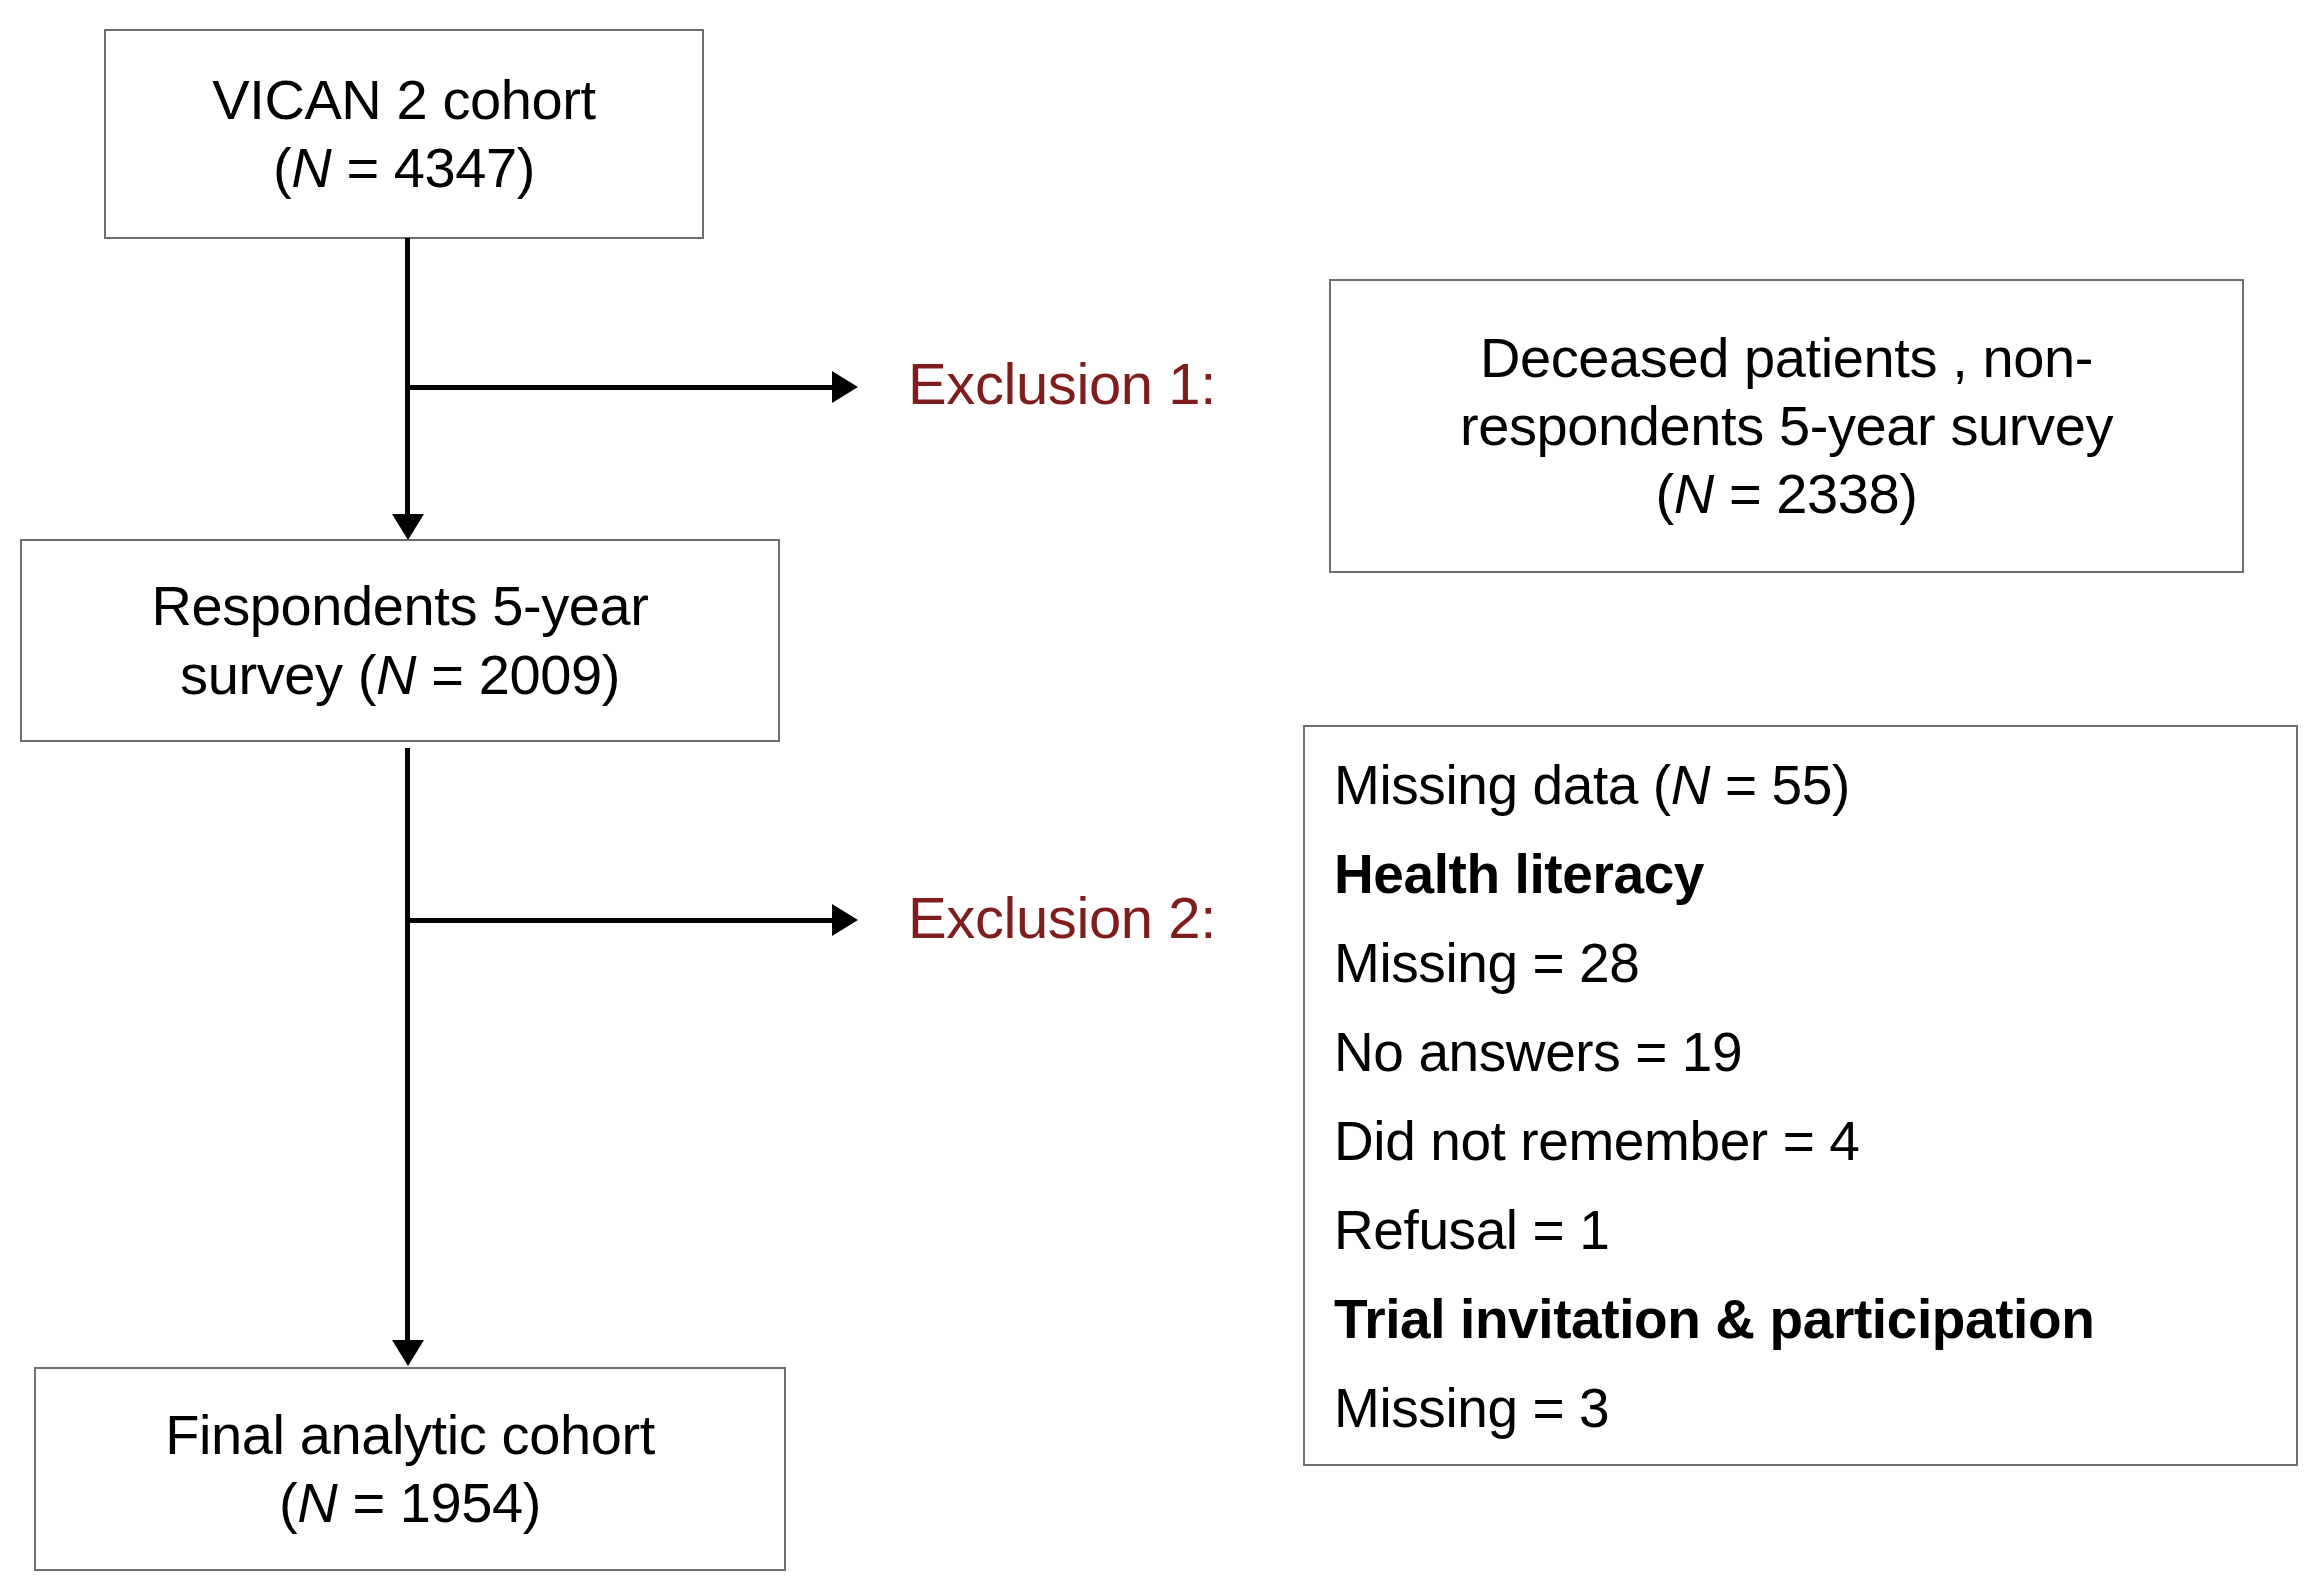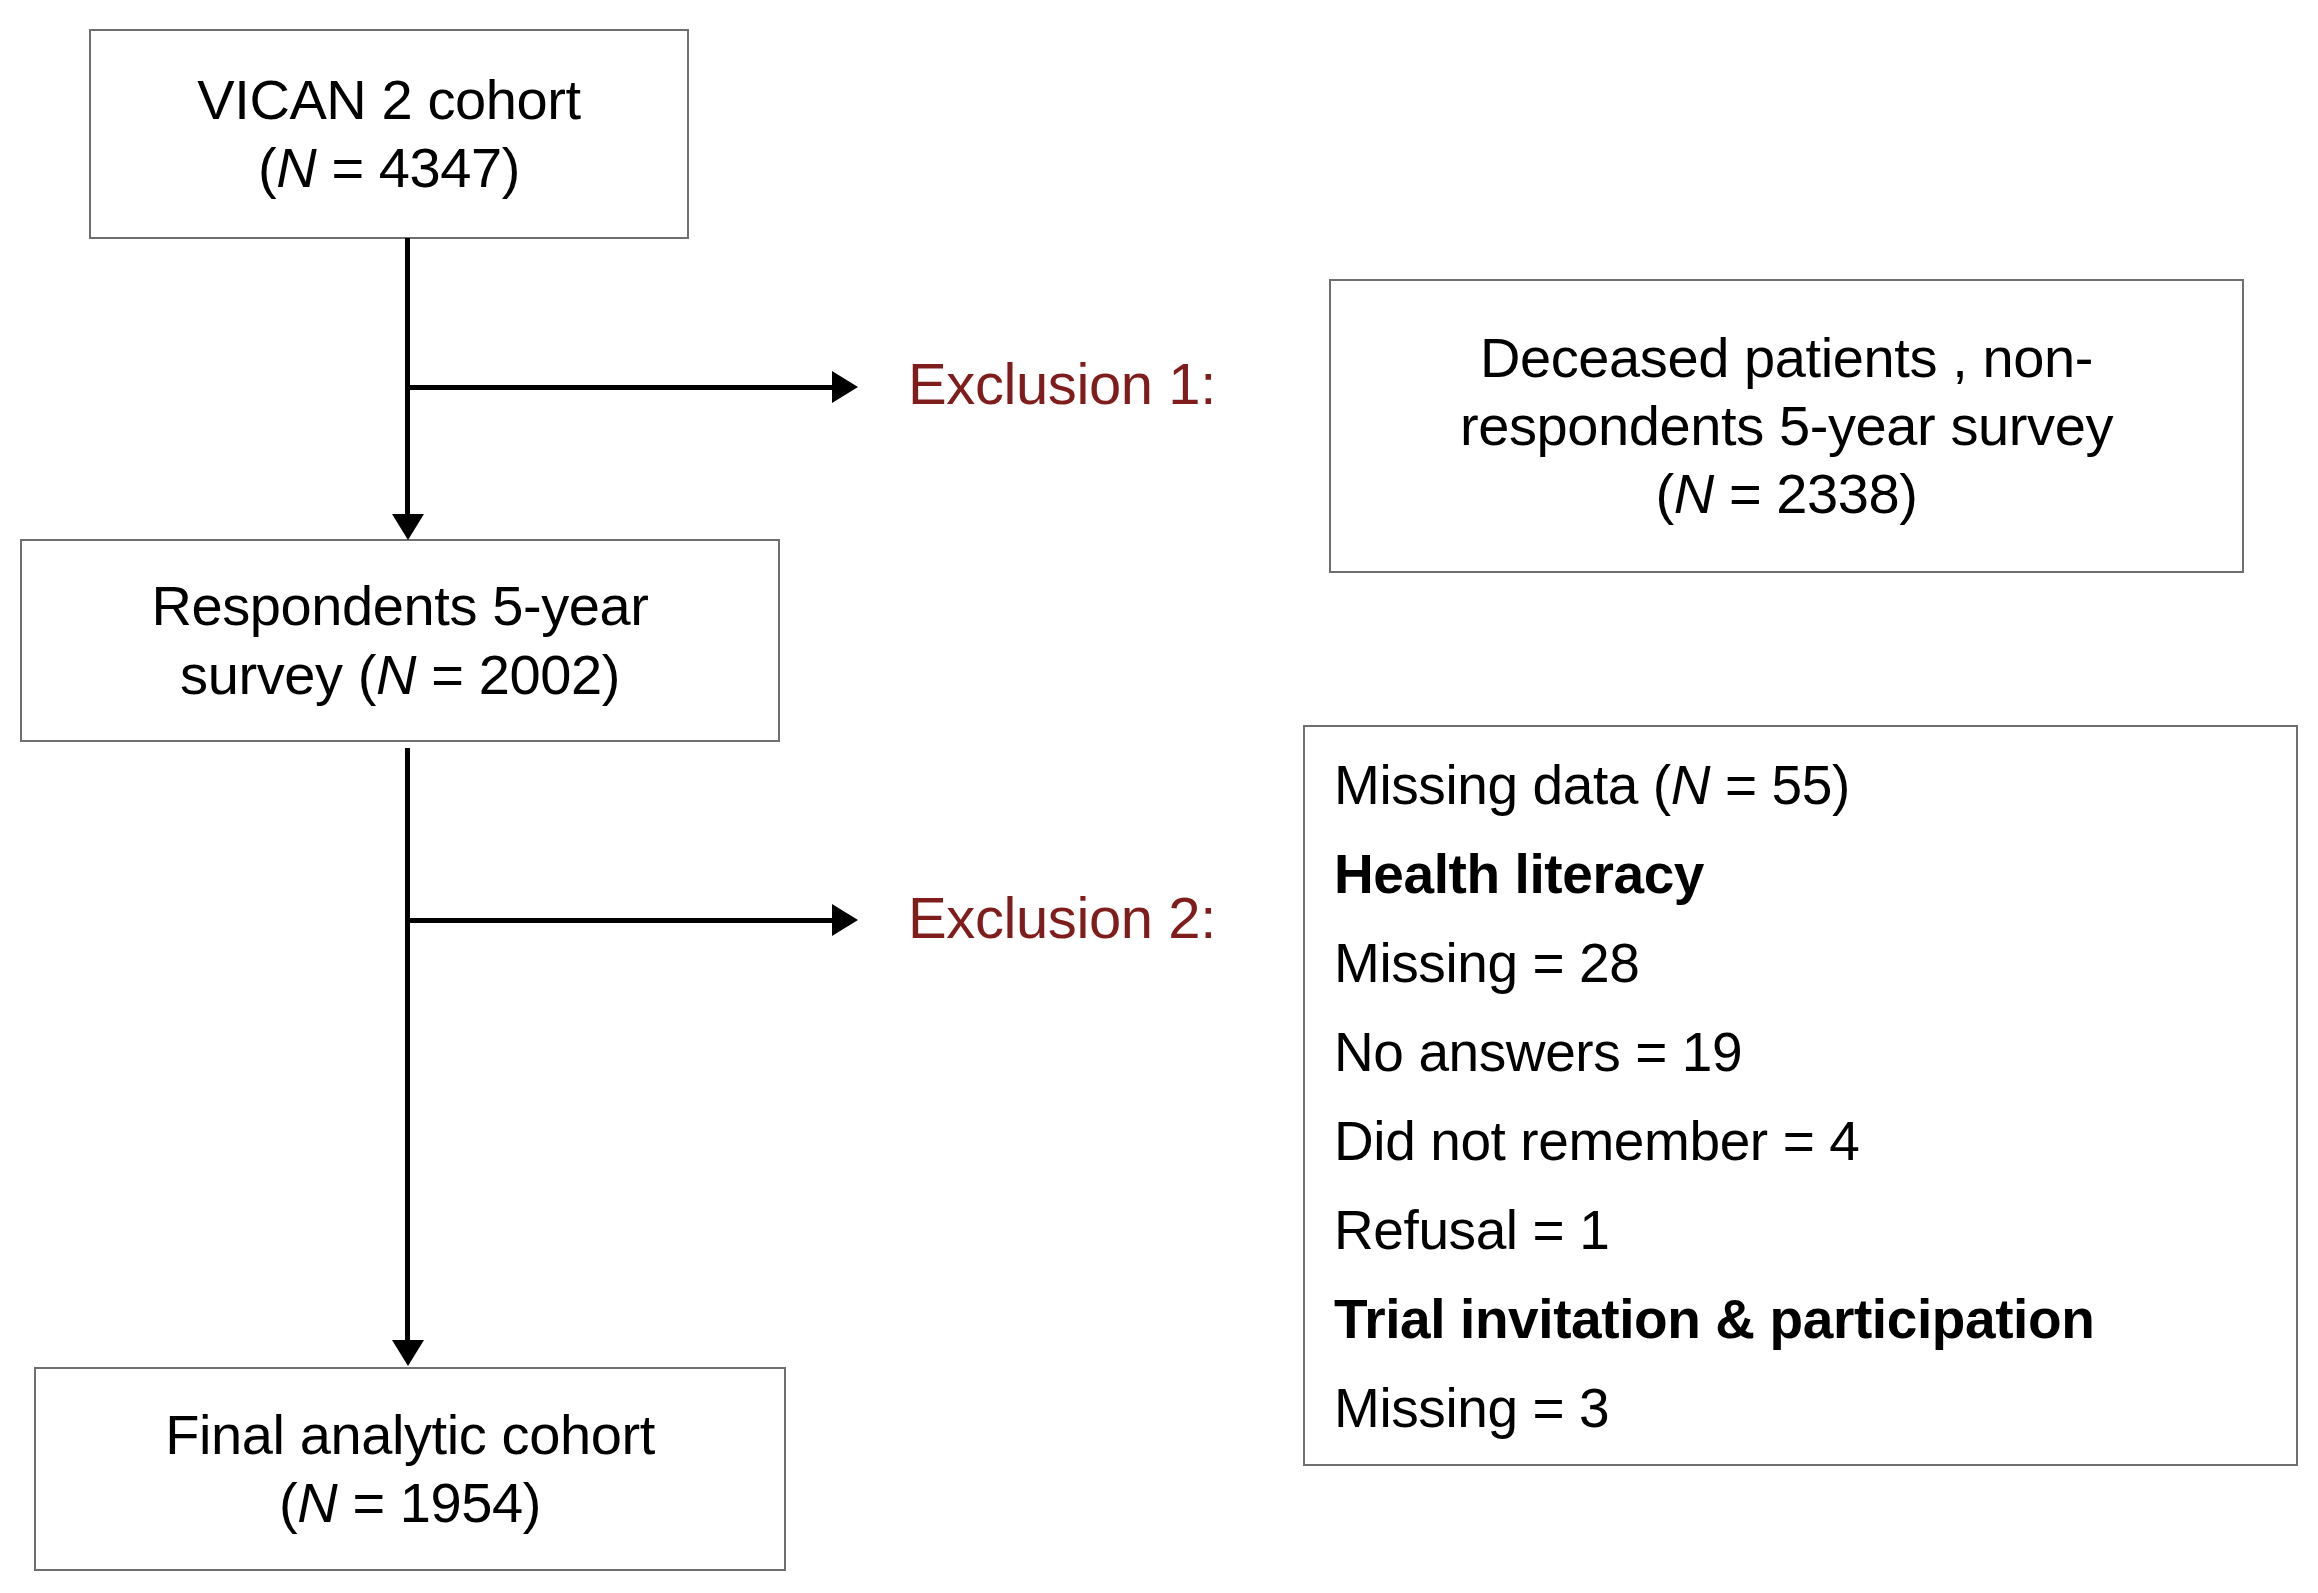--- a/index.html
+++ b/index.html
@@ -35,21 +35,21 @@
   .box.centered { align-items: center; text-align: center; }
   .box.listed   { align-items: flex-start; text-align: left; }
 
   .box-line { display: block; white-space: nowrap; }
   .box.listed .box-line { padding-left: 29px; }
 
   .bold { font-weight: bold; }
   .ital { font-style: italic; }
 
   
-  #box-cohort      { left: 89px;  top: 29px;   width: 600px;  height: 210px; }
+  #box-cohort      { left: 104px;  top: 29px;   width: 600px;  height: 210px; }
   #box-respondents { left: 20px;   top: 539px;  width: 760px;  height: 203px; }
   #box-final       { left: 34px;   top: 1367px; width: 752px;  height: 204px; }
   #box-exclusion1  { left: 1289px; top: 279px;  width: 915px; height: 294px; margin-left: 40px; }
   #box-exclusion2  { left: 1303px; top: 725px;  width: 995px; height: 741px; padding: 17px 0 13.7px 0; }
 
   #box-exclusion2 .box-line { font-size: 55px; line-height: 1.62; }
 
   
   .vline {
     position: absolute;
@@ -102,21 +102,21 @@
 
 <div id="canvas">
 
   <div class="box centered" id="box-cohort">
     <span class="box-line">VICAN 2 cohort</span>
     <span class="box-line"><span>(</span><span class="ital">N</span><span> = 4347)</span></span>
   </div>
 
   <div class="box centered" id="box-respondents">
     <span class="box-line">Respondents 5-year</span>
-    <span class="box-line"><span>survey (</span><span class="ital">N</span><span> = 2002)</span></span>
+    <span class="box-line"><span>survey (</span><span class="ital">N</span><span> = 2009)</span></span>
   </div>
 
   <div class="box centered" id="box-final">
     <span class="box-line">Final analytic cohort</span>
     <span class="box-line"><span>(</span><span class="ital">N</span><span> = 1954)</span></span>
   </div>
 
   <div class="box centered" id="box-exclusion1">
     <span class="box-line">Deceased patients , non-</span>
     <span class="box-line">respondents 5-year survey</span>

